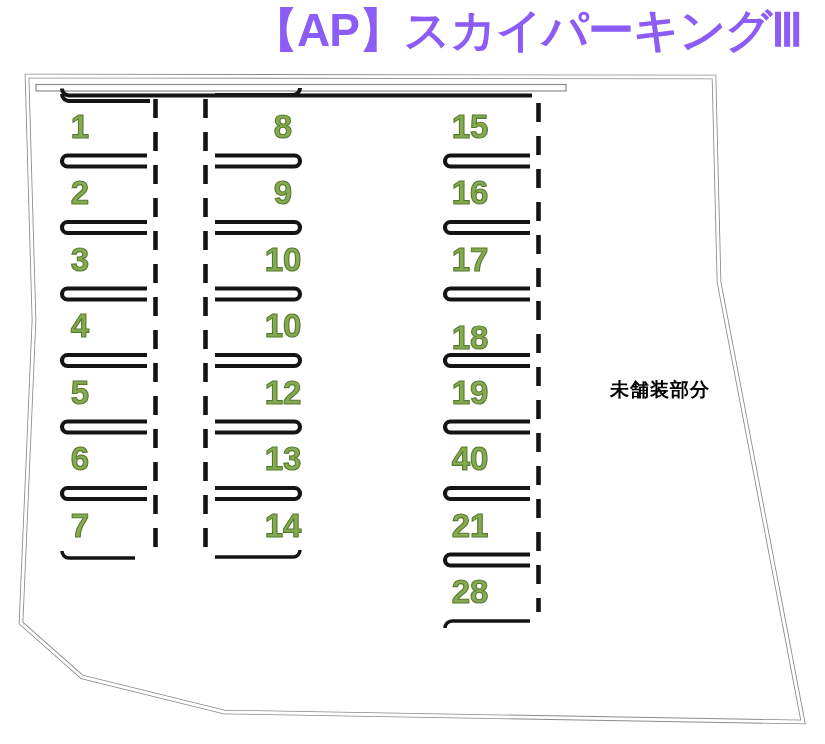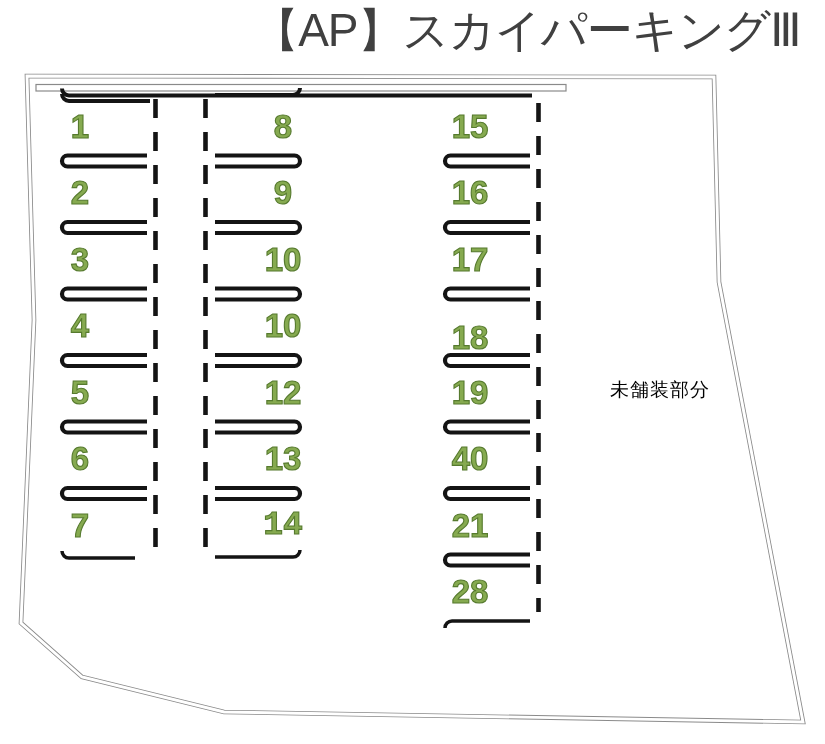--- a/index.html
+++ b/index.html
@@ -5,39 +5,39 @@
   html,body{margin:0;padding:0;background:#ffffff;}
   body{
     position:relative;
     width:825px;height:744px;
     overflow:hidden;
     font-family:"Liberation Sans", sans-serif;
   }
   .page-title{
     position:absolute;
     left:237px;top:2px;width:580px;height:56px;
-    font-size:46px;font-weight:normal;color:#404040;
+    font-size:46px;font-weight:bold;color:#8b5cf6;
     text-align:center;line-height:56px;
     letter-spacing:-1px;
     white-space:nowrap;
   }
   .map-svg{position:absolute;left:0;top:0;}
   .stall-number{
     position:absolute;
     width:64px;height:34px;line-height:34px;
     text-align:center;
     font-size:33px;font-weight:bold;
     color:#86aa50;
     -webkit-text-stroke:1.1px #567a2e;
     user-select:none;
   }
   .unpaved-label{
     position:absolute;
     left:610px;top:377px;width:160px;height:24px;
-    font-size:19px;font-weight:400;color:#000;
+    font-size:19px;font-weight:700;color:#000;
     letter-spacing:1px;white-space:nowrap;
   }
 </style>
 </head>
 <body>
 
 <div class="page-title">【AP】スカイパーキングⅢ</div>
 
 <svg class="map-svg" width="825" height="744" viewBox="0 0 825 744">
 
@@ -92,21 +92,21 @@
     <div class="stall-number" style="left: 48px; top: 309px;">4</div>
     <div class="stall-number" style="left: 48px; top: 375.5px;">5</div>
     <div class="stall-number" style="left: 48px; top: 442px;">6</div>
     <div class="stall-number" style="left: 48px; top: 508.5px;">7</div>
     <div class="stall-number" style="left: 251px; top: 109.5px;">8</div>
     <div class="stall-number" style="left: 251px; top: 176px;">9</div>
     <div class="stall-number" style="left: 251px; top: 242.5px;">10</div>
     <div class="stall-number" style="left: 251px; top: 309px;">10</div>
     <div class="stall-number" style="left: 251px; top: 375.5px; text-align: center;">12</div>
     <div class="stall-number" style="left: 251px; top: 442px;">13</div>
-    <div class="stall-number" style="left: 251px; top: 508.5px; font-family: Liberation Mono, monospace;">14</div>
+    <div class="stall-number" style="left: 251px; top: 508.5px;">14</div>
     <div class="stall-number" style="left: 438px; top: 109.5px;">15</div>
     <div class="stall-number" style="left: 438px; top: 176px;">16</div>
     <div class="stall-number" style="left: 438px; top: 242.5px;">17</div>
     <div class="stall-number" style="left: 438px; top: 321px;">18</div>
     <div class="stall-number" style="left: 438px; top: 375.5px;">19</div>
     <div class="stall-number" style="left: 438px; top: 442px;">40</div>
     <div class="stall-number" style="left: 438px; top: 508.5px;">21</div>
     <div class="stall-number" style="left: 438px; top: 575px;">28</div>
   </div>
 

